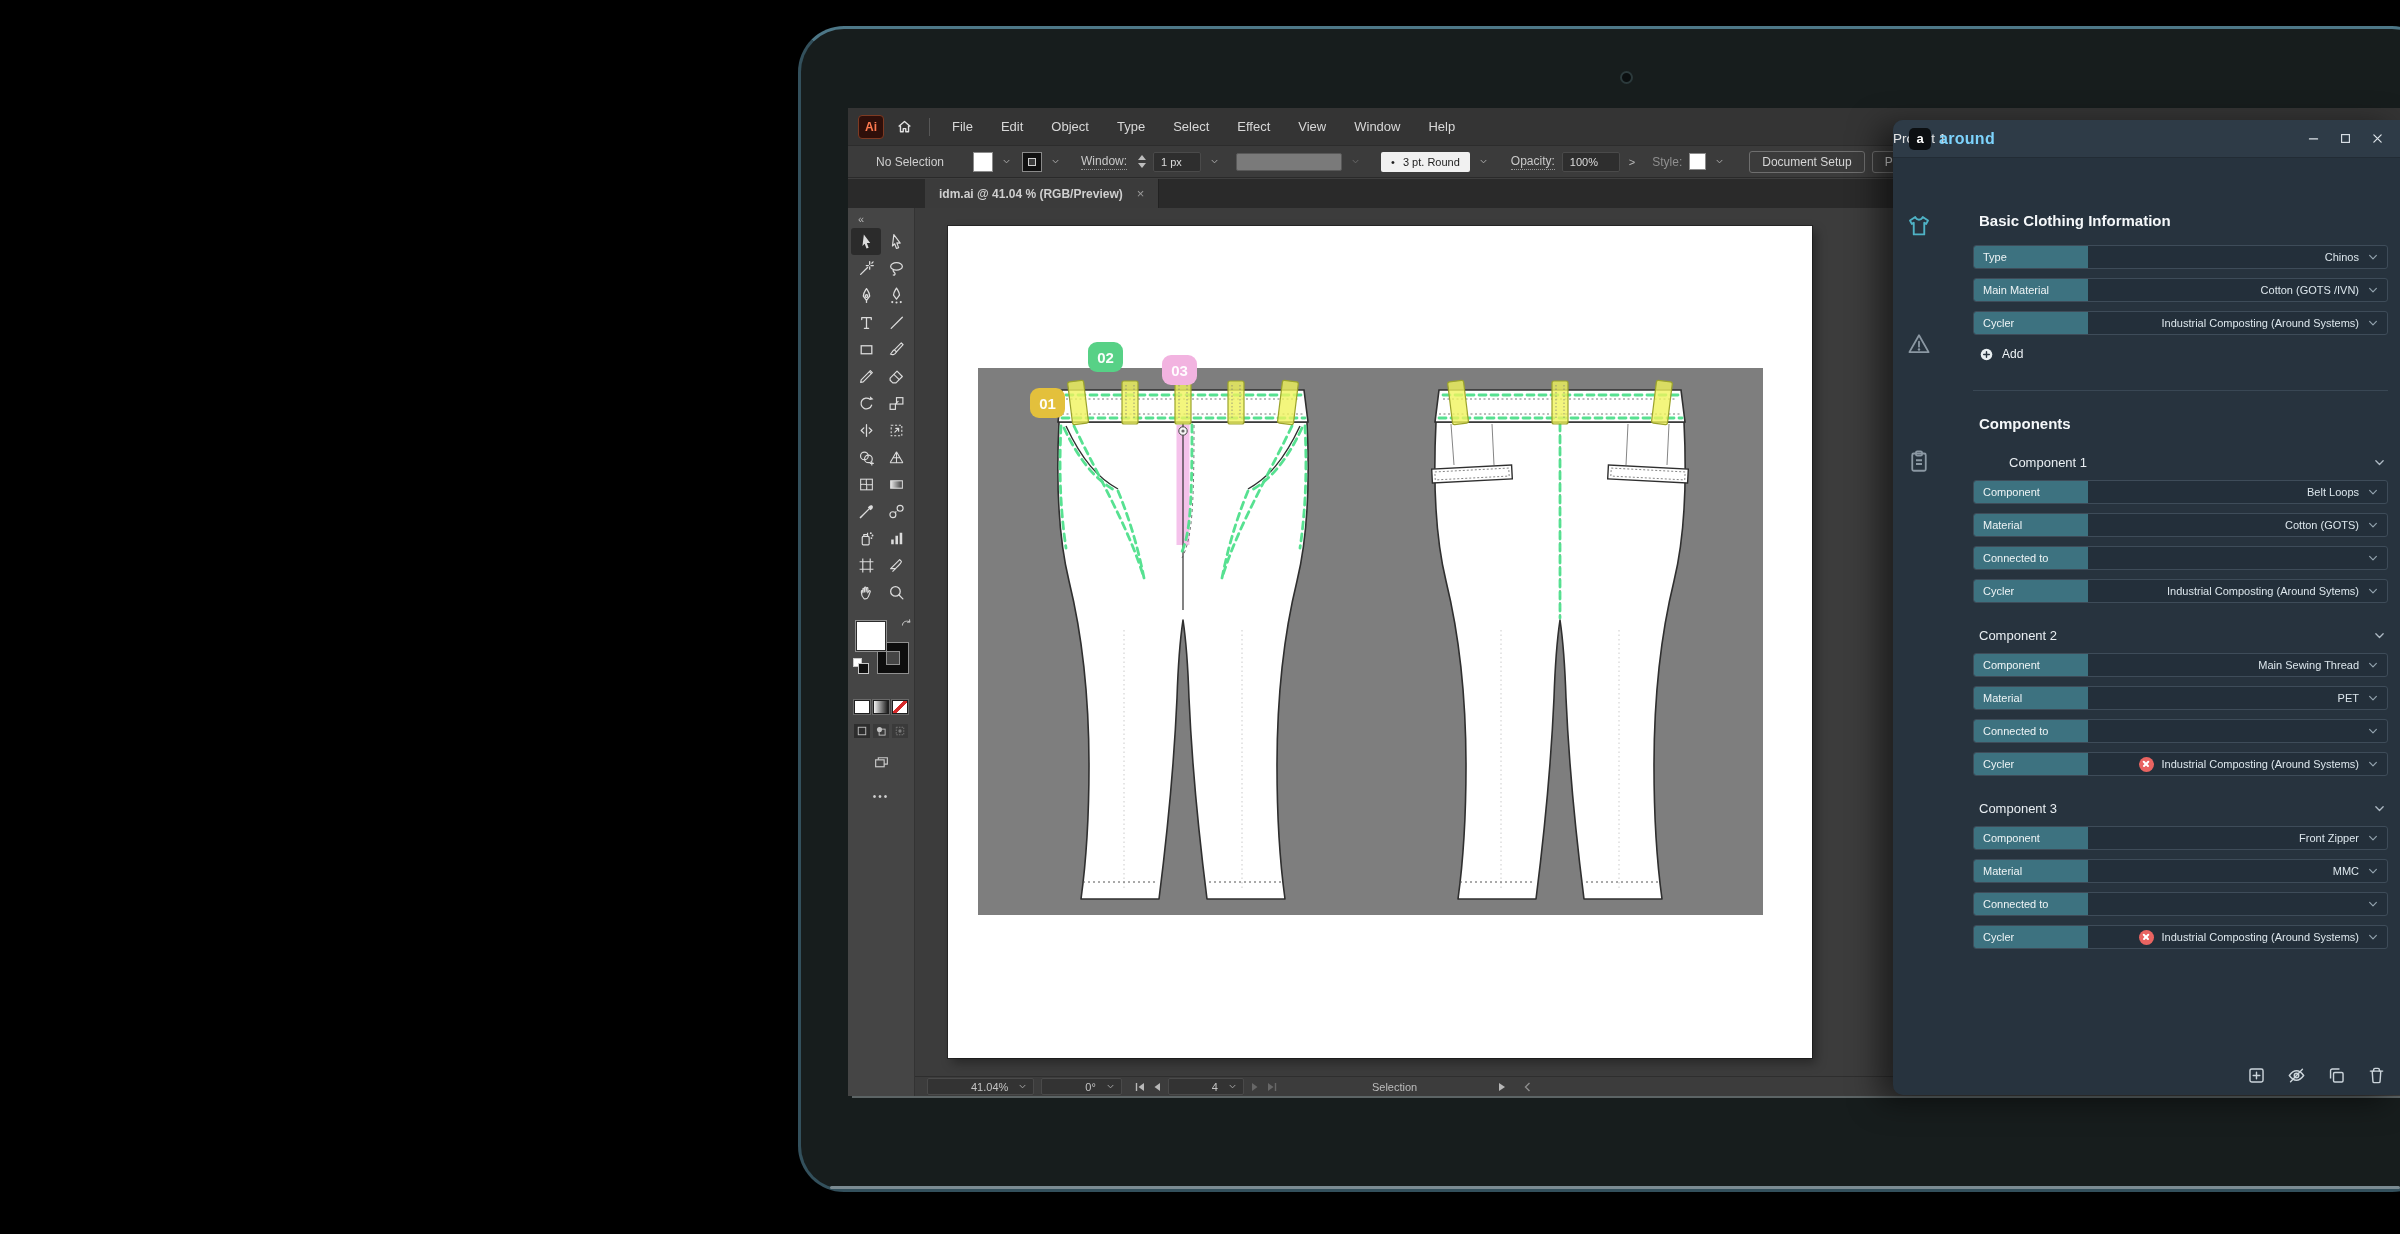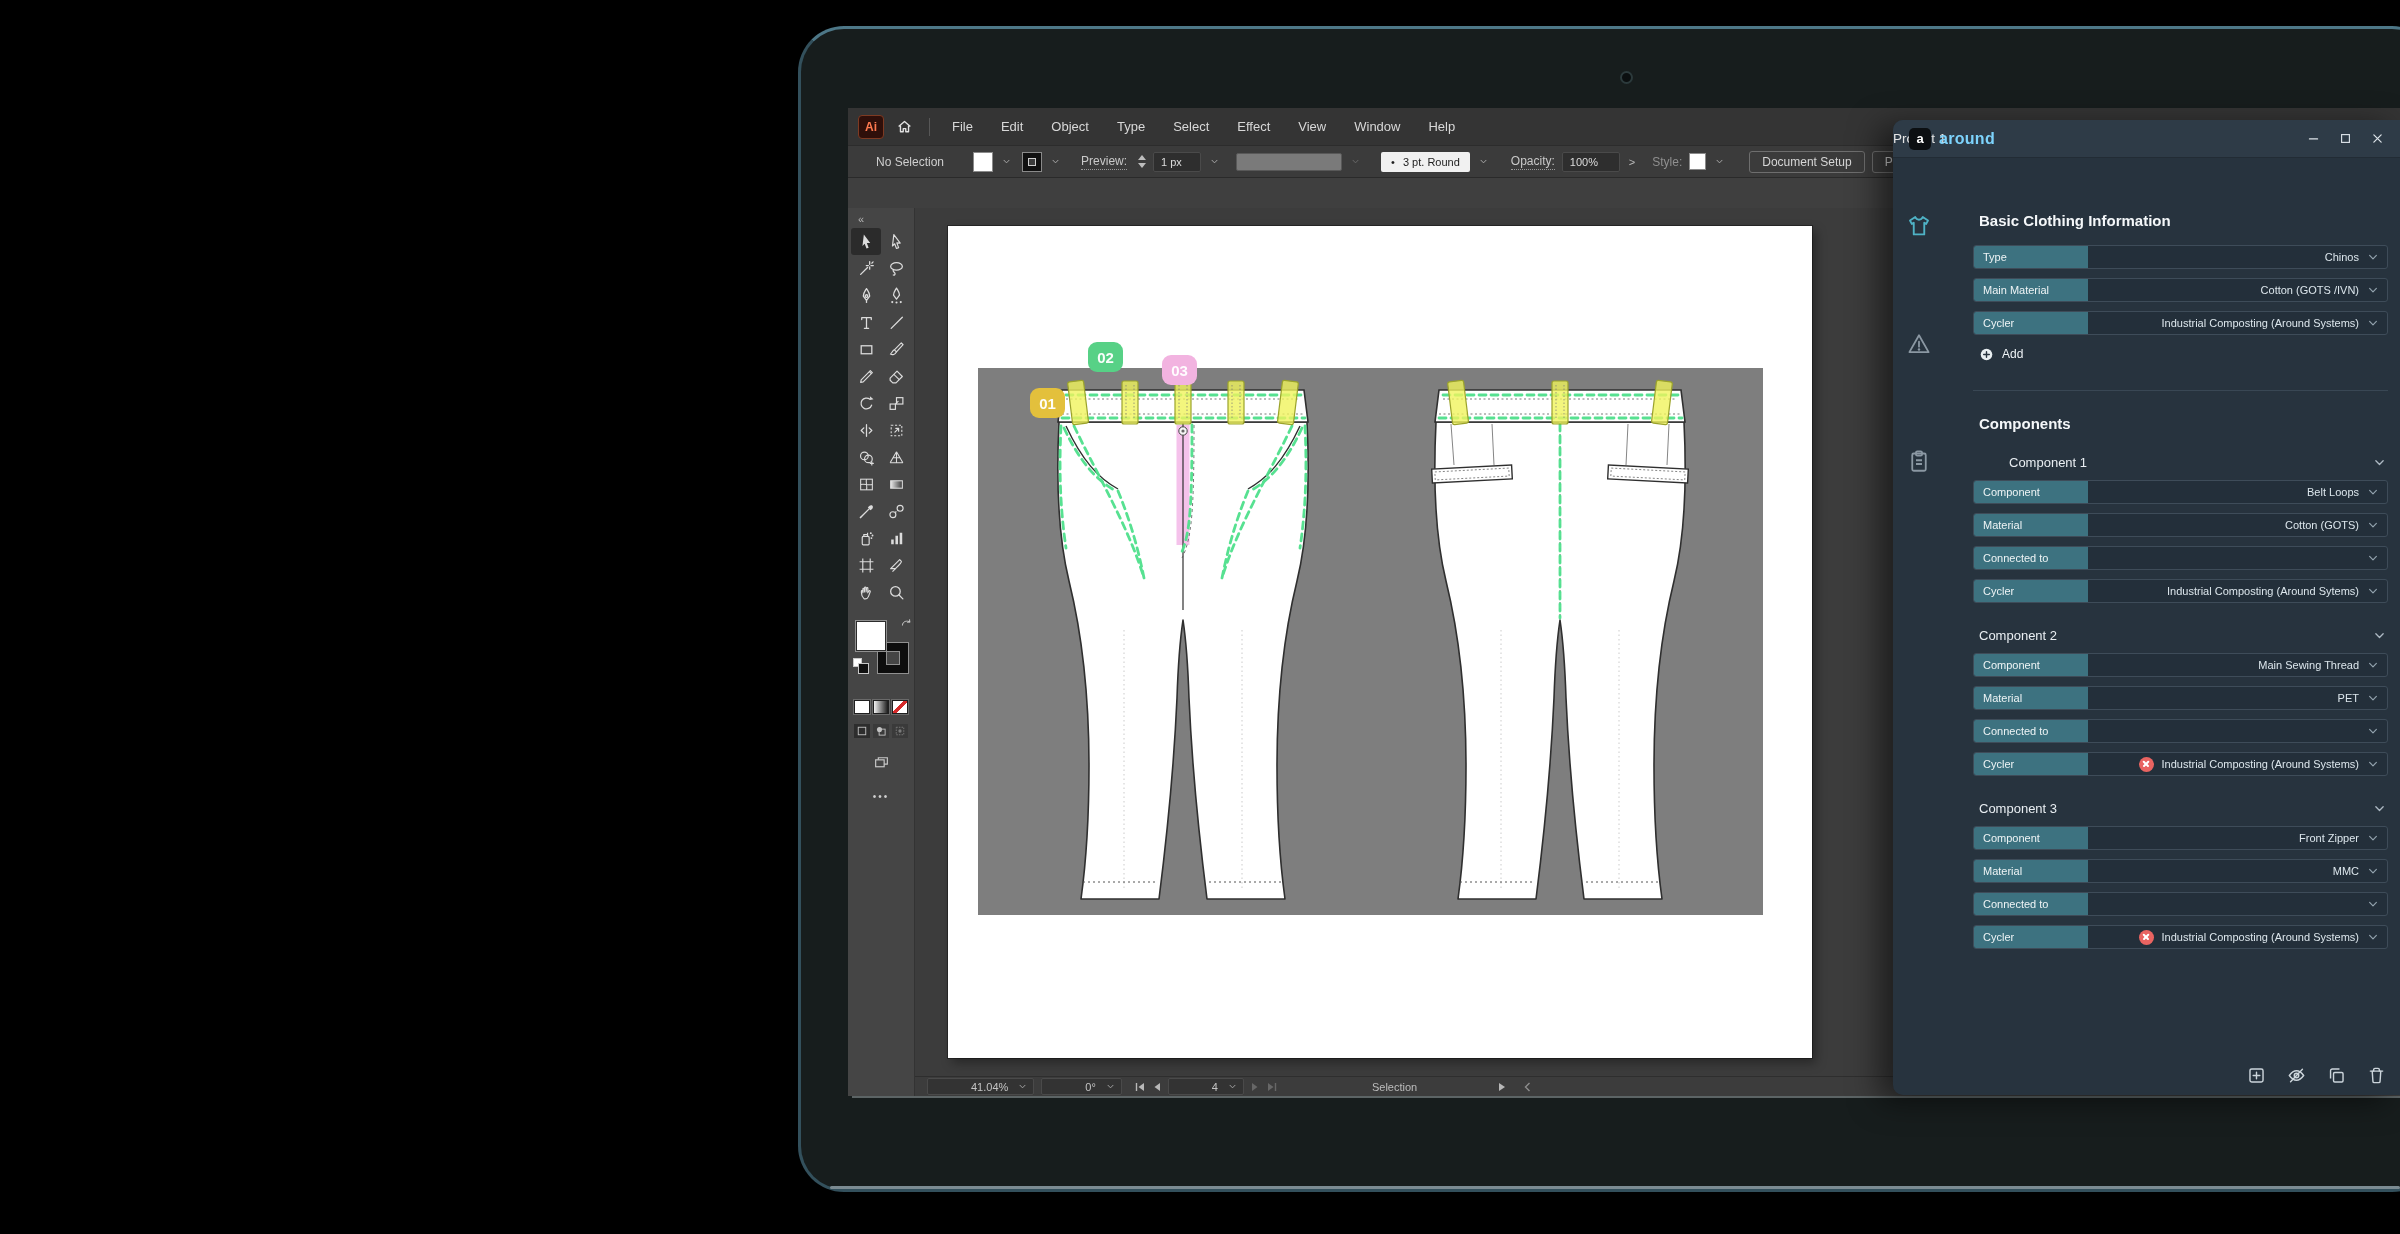--- a/index.html
+++ b/index.html
@@ -408,21 +408,21 @@
         <svg width="9" height="9">
           <use href="#i-chevron-down"></use>
         </svg>
       </span>
     <span class="stroke-swatch"></span>
     <span class="chev">
         <svg width="9" height="9">
           <use href="#i-chevron-down"></use>
         </svg>
       </span>
-    <span class="dotted-lbl" style="margin-left:10px">Preview:</span>
+    <span class="dotted-lbl" style="margin-left:10px">Window:</span>
     <span class="stepper">
         <i class="up"></i>
         <i class="dn"></i>
       </span>
     <span class="input-box">1 px</span>
     <span class="chev">
         <svg width="9" height="9">
           <use href="#i-chevron-down"></use>
         </svg>
       </span>
@@ -453,20 +453,26 @@
       </span>
     <span class="ctrl-btn" style="margin-left:14px">Document Setup</span>
     <span class="ctrl-btn">Preferences</span>
     <span class="ws-ic">
         <svg width="16" height="16">
           <use href="#i-workspace"></use>
         </svg>
       </span>
   </div>
 
+  <div class="tabbar">
+    <div class="tab">
+      <span>idm.ai @ 41.04 % (RGB/Preview)</span>
+      <span class="tab-close">×</span>
+    </div>
+  </div>
 
   <div class="toolbar">
     <div class="collapse">«</div>
     <div class="tools" id="tools-grid">
         <span class="tool active">
           <svg>
             <use href="#i-selection"></use>
           </svg>
         </span>
         <span class="tool">

